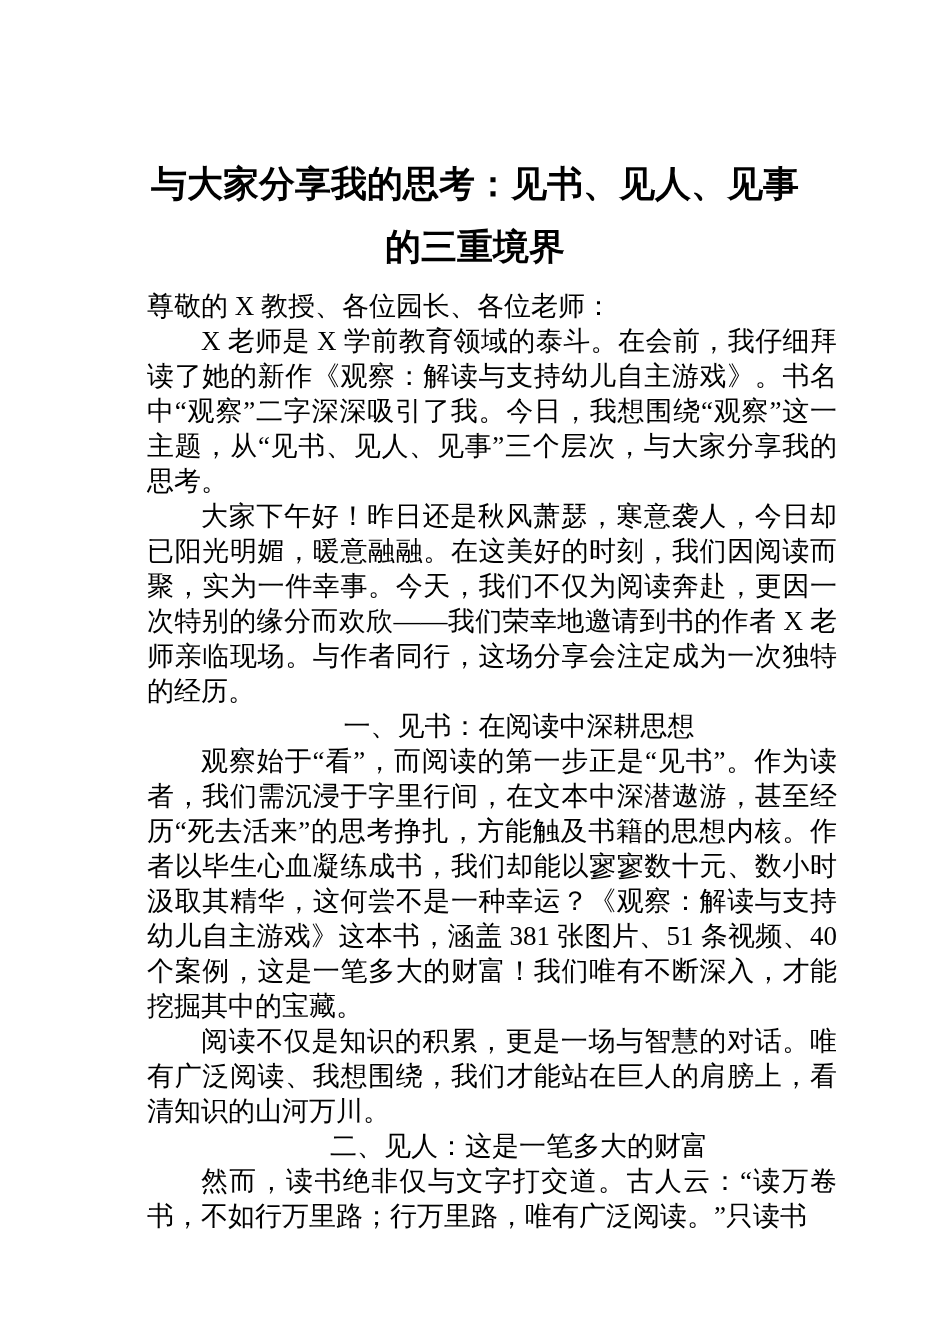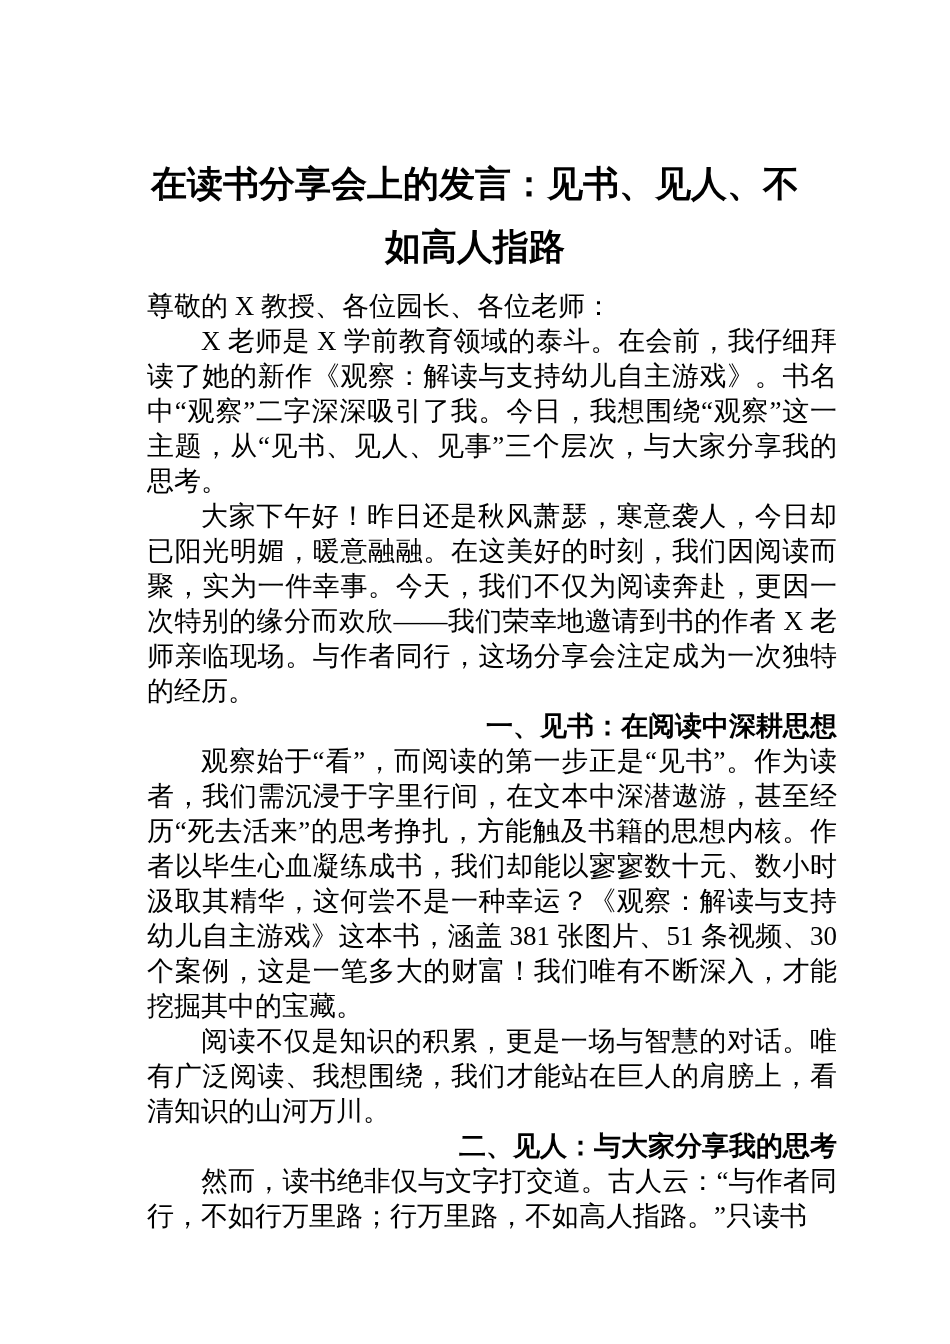--- a/index.html
+++ b/index.html
@@ -39,33 +39,33 @@
   .doc-body p {
     margin: 0;
     padding: 0;
     text-indent: 2em;
   }
   .doc-body p.salutation {
     text-indent: 0;
   }
   .doc-body p.heading {
     font-family: "Liberation Sans", "DejaVu Sans", sans-serif;
-    font-weight: bold;
-    text-align: right;
+    font-weight: normal;
+    text-align: center;
   }
 </style>
 </head>
 <body>
 
 <div class="page">
-  <h1 class="doc-title">在读书分享会上的发言：见书、见人、不如高人指路</h1>
+  <h1 class="doc-title">与大家分享我的思考：见书、见人、见事的三重境界</h1>
 
   <div class="doc-body">
     <p class="salutation">尊敬的 X 教授、各位园长、各位老师：</p>
     <p>X 老师是 X 学前教育领域的泰斗。在会前，我仔细拜读了她的新作《观察：解读与支持幼儿自主游戏》。书名中“观察”二字深深吸引了我。今日，我想围绕“观察”这一主题，从“见书、见人、见事”三个层次，与大家分享我的思考。</p>
     <p>大家下午好！昨日还是秋风萧瑟，寒意袭人，今日却已阳光明媚，暖意融融。在这美好的时刻，我们因阅读而聚，实为一件幸事。今天，我们不仅为阅读奔赴，更因一次特别的缘分而欢欣——我们荣幸地邀请到书的作者 X 老师亲临现场。与作者同行，这场分享会注定成为一次独特的经历。</p>
     <p class="heading">一、见书：在阅读中深耕思想</p>
-    <p>观察始于“看”，而阅读的第一步正是“见书”。作为读者，我们需沉浸于字里行间，在文本中深潜遨游，甚至经历“死去活来”的思考挣扎，方能触及书籍的思想内核。作者以毕生心血凝练成书，我们却能以寥寥数十元、数小时汲取其精华，这何尝不是一种幸运？《观察：解读与支持幼儿自主游戏》这本书，涵盖 381 张图片、51 条视频、30 个案例，这是一笔多大的财富！我们唯有不断深入，才能挖掘其中的宝藏。</p>
+    <p>观察始于“看”，而阅读的第一步正是“见书”。作为读者，我们需沉浸于字里行间，在文本中深潜遨游，甚至经历“死去活来”的思考挣扎，方能触及书籍的思想内核。作者以毕生心血凝练成书，我们却能以寥寥数十元、数小时汲取其精华，这何尝不是一种幸运？《观察：解读与支持幼儿自主游戏》这本书，涵盖 381 张图片、51 条视频、40 个案例，这是一笔多大的财富！我们唯有不断深入，才能挖掘其中的宝藏。</p>
     <p>阅读不仅是知识的积累，更是一场与智慧的对话。唯有广泛阅读、我想围绕，我们才能站在巨人的肩膀上，看清知识的山河万川。</p>
-    <p class="heading">二、见人：与大家分享我的思考</p>
-    <p>然而，读书绝非仅与文字打交道。古人云：“与作者同行，不如行万里路；行万里路，不如高人指路。”只读书</p>
+    <p class="heading">二、见人：这是一笔多大的财富</p>
+    <p>然而，读书绝非仅与文字打交道。古人云：“读万卷书，不如行万里路；行万里路，唯有广泛阅读。”只读书</p>
   </div>
 </div>
 
 </body></html>

